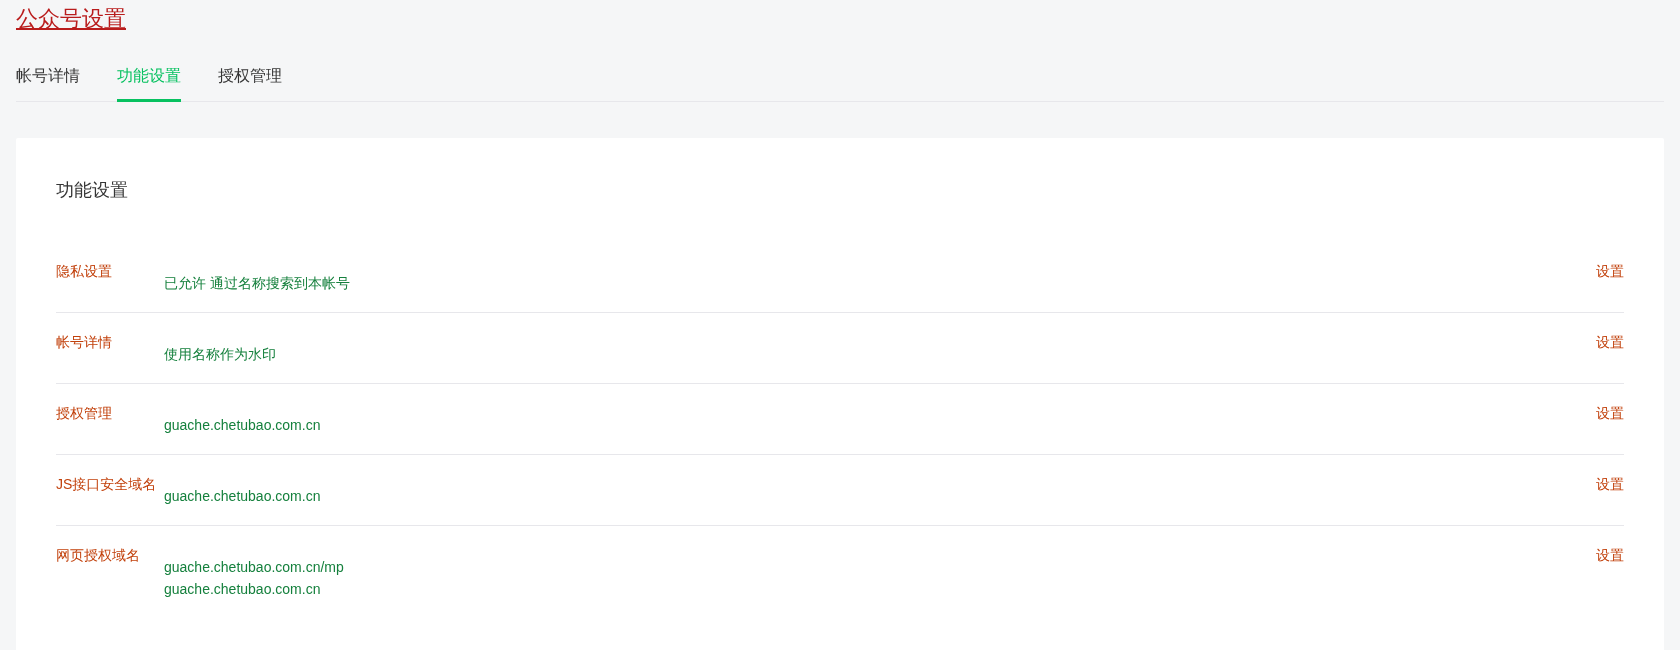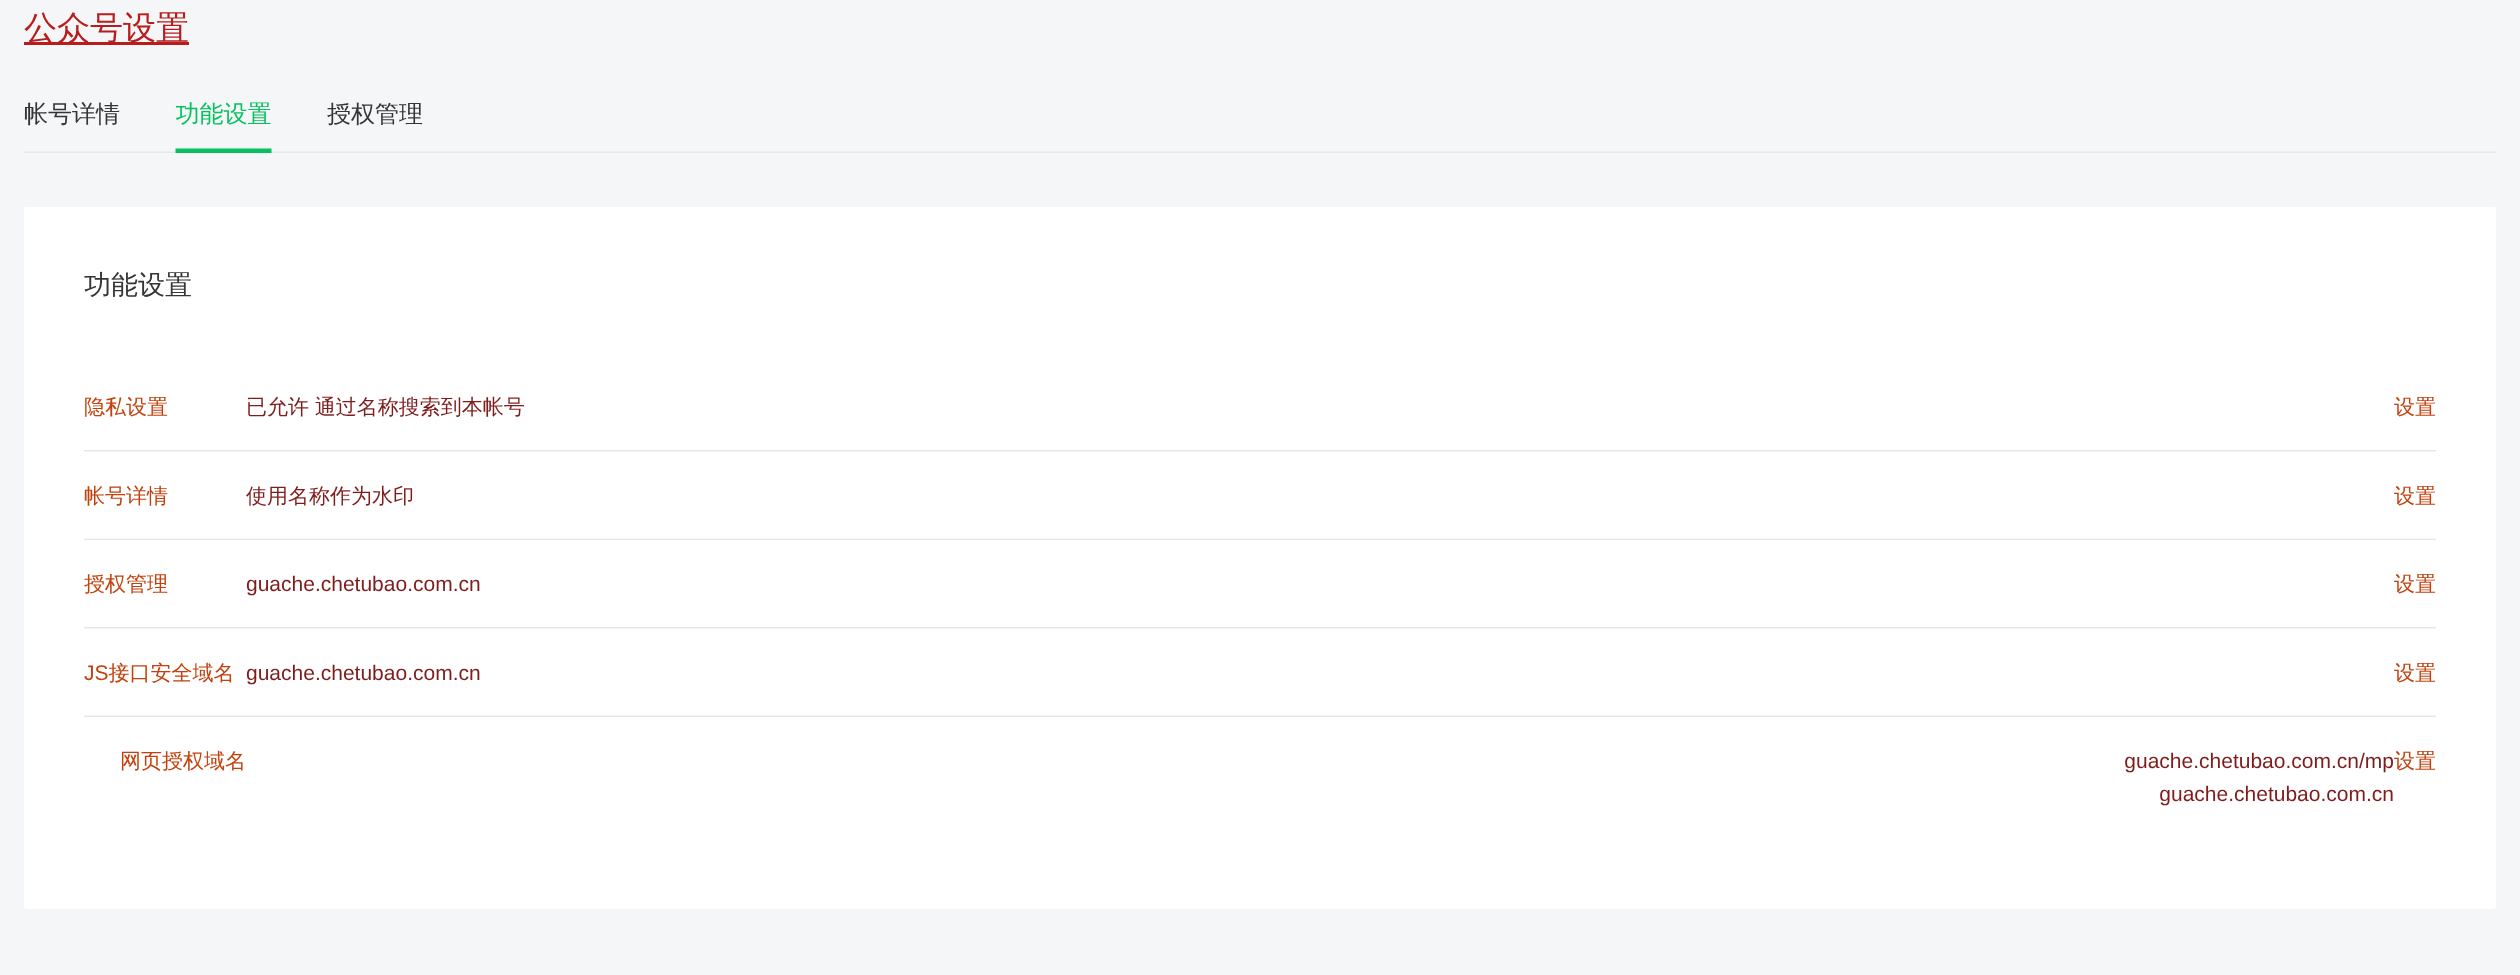--- a/index.html
+++ b/index.html
@@ -54,35 +54,35 @@
       margin-bottom: 40px;
     }
     .setting-row {
       display: flex;
       align-items: flex-start;
       padding: 18px 0;
       border-bottom: 1px solid #e7e7eb;
     }
     .setting-row:last-child {
       border-bottom: none;
-      text-align: right;
     }
     .setting-label {
       width: 108px;
       flex-shrink: 0;
       color: #c2410c;
       font-size: 14px;
       line-height: 22px;
     }
     .setting-value {
       flex: 1;
-      color: #7f1d1d;
+      color: #15803d;
       font-size: 14px;
       line-height: 22px;
       white-space: pre-line;
+      margin-top: 12px;
     }
     .setting-action {
       flex-shrink: 0;
       color: #c2410c;
       font-size: 14px;
       cursor: pointer;
       line-height: 22px;
     }
   </style>
 </head>

